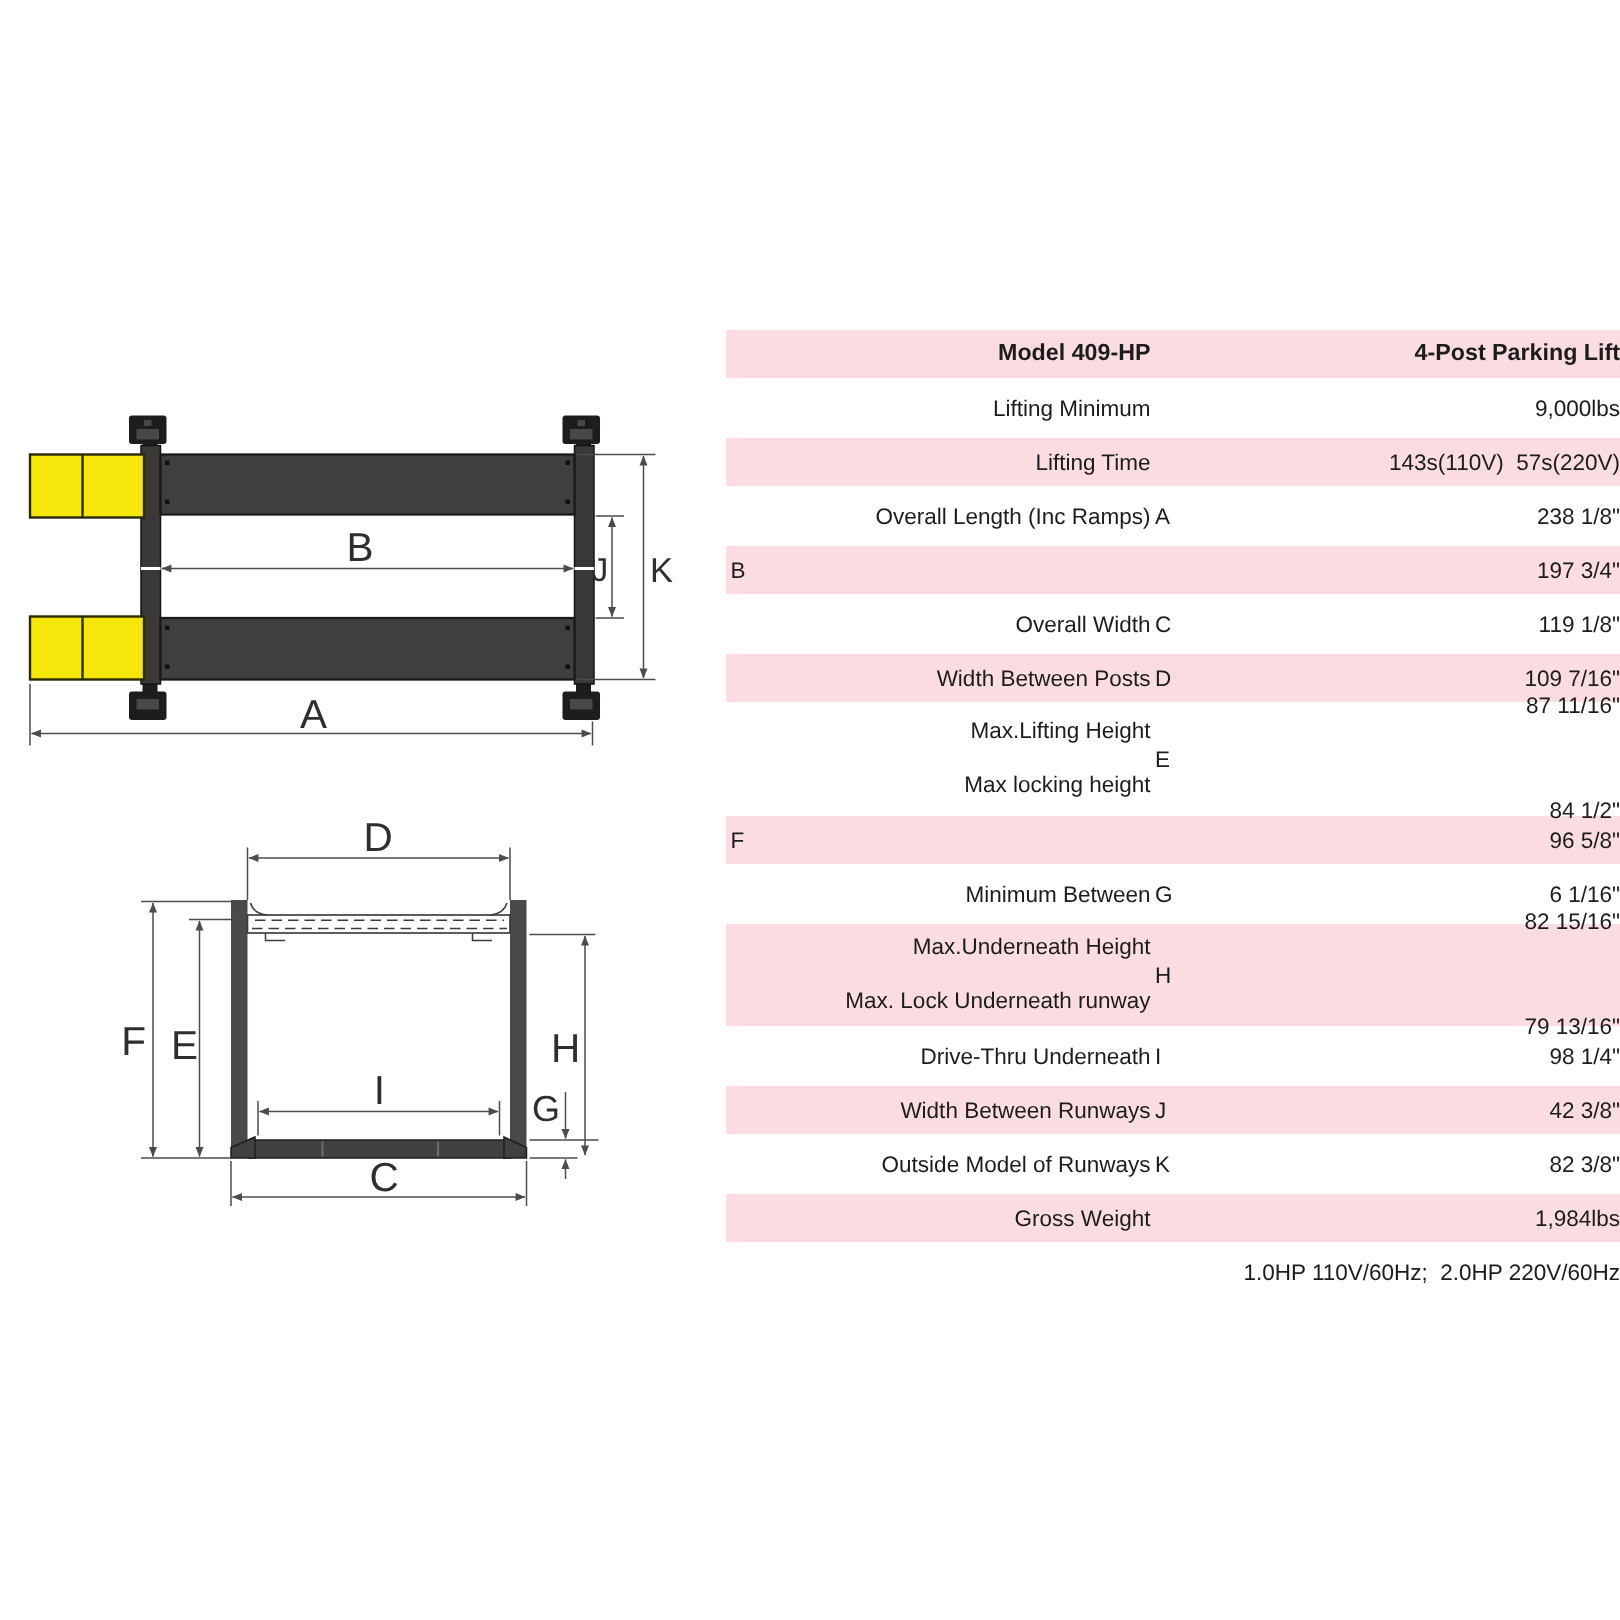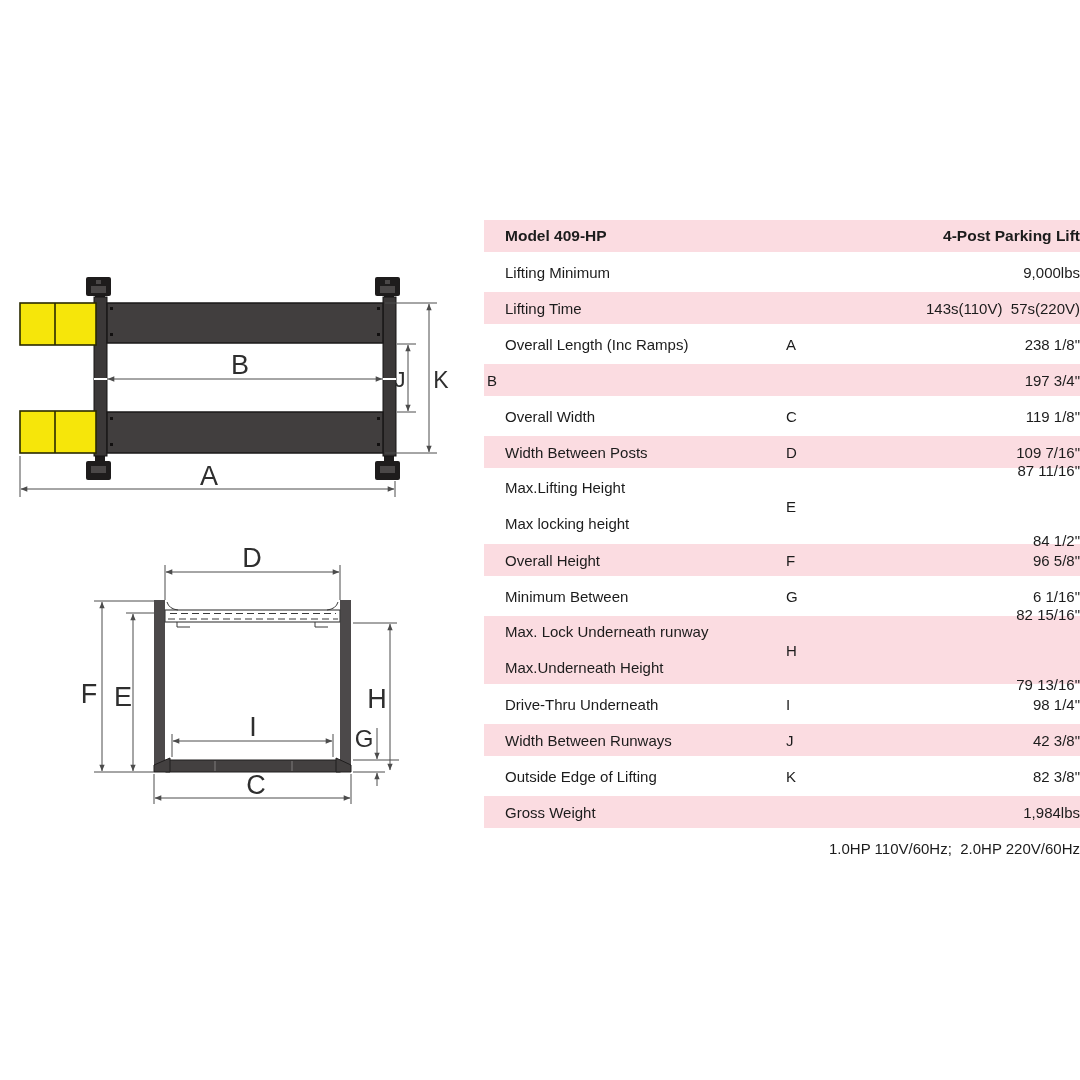--- a/index.html
+++ b/index.html
@@ -5,21 +5,21 @@
   html,body{margin:0;padding:0;background:#fff;}
   #canvas{position:relative;width:1080px;height:1080px;background:#fff;overflow:hidden;
           font-family:"Liberation Sans",sans-serif;}
 
   
   .spec-table{position:absolute;left:484px;top:218px;width:596px;color:#1c1c1c;
               font-size:15px;}
   .row{display:flex;align-items:center;height:36px;box-sizing:border-box;}
   .row.pink{background:#fbdce1;border-top:2px solid #fff;border-bottom:2px solid #fff;}
   .row.double{height:72px;}
-  .c1{width:278px;padding-left:21px;flex:0 0 auto;}
+  .c1{width:278px;padding-left:5px;flex:0 0 auto;text-align:right;}
   .c2{width:52px;padding-left:3px;flex:0 0 auto;}
   .c3{flex:1;white-space:pre;text-align:right;}
   .row.header .c1,.row.header .c3{font-weight:bold;font-size:15.5px;}
   .dline{line-height:36px;height:36px;}
 
   
   svg{position:absolute;left:0;top:0;}
   svg text{font-family:"Liberation Sans",sans-serif;fill:#2e2e2e;}
   .dim{stroke:#4c4c4c;stroke-width:1;fill:none;}
   .thin{stroke:#4c4c4c;stroke-width:1;fill:none;}
@@ -206,35 +206,34 @@
       <div class="dline">Max locking height</div>
     </div>
     <div class="c2">E</div>
     <div class="c3">
       <div class="dline">87 11/16"</div>
       <div class="dline">84 1/2"</div>
     </div>
   </div>
 
   <div class="row pink">
-    <div class="c1">Overall Height</div>
     <div class="c2">F</div>
     <div class="c3">96 5/8"</div>
   </div>
 
   <div class="row">
     <div class="c1">Minimum Between</div>
     <div class="c2">G</div>
     <div class="c3">6 1/16"</div>
   </div>
 
   <div class="row pink double">
     <div class="c1">
+      <div class="dline">Max.Underneath Height</div>
       <div class="dline">Max. Lock Underneath runway</div>
-      <div class="dline">Max.Underneath Height</div>
     </div>
     <div class="c2">H</div>
     <div class="c3">
       <div class="dline">82 15/16"</div>
       <div class="dline">79 13/16"</div>
     </div>
   </div>
 
   <div class="row">
     <div class="c1">Drive-Thru Underneath</div>
@@ -242,21 +241,21 @@
     <div class="c3">98 1/4"</div>
   </div>
 
   <div class="row pink">
     <div class="c1">Width Between Runways</div>
     <div class="c2">J</div>
     <div class="c3">42 3/8"</div>
   </div>
 
   <div class="row">
-    <div class="c1">Outside Edge of Lifting</div>
+    <div class="c1">Outside Model of Runways</div>
     <div class="c2">K</div>
     <div class="c3">82 3/8"</div>
   </div>
 
   <div class="row pink">
     <div class="c1">Gross Weight</div>
     <div class="c2"></div>
     <div class="c3">1,984lbs</div>
   </div>
 

